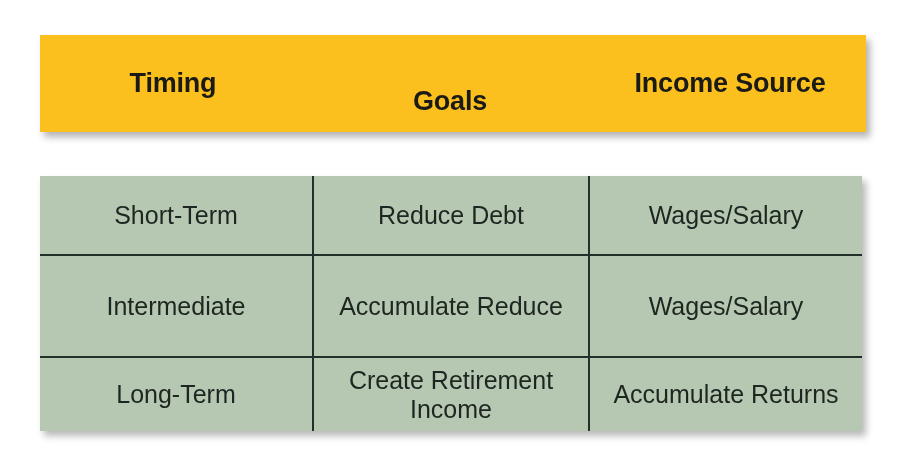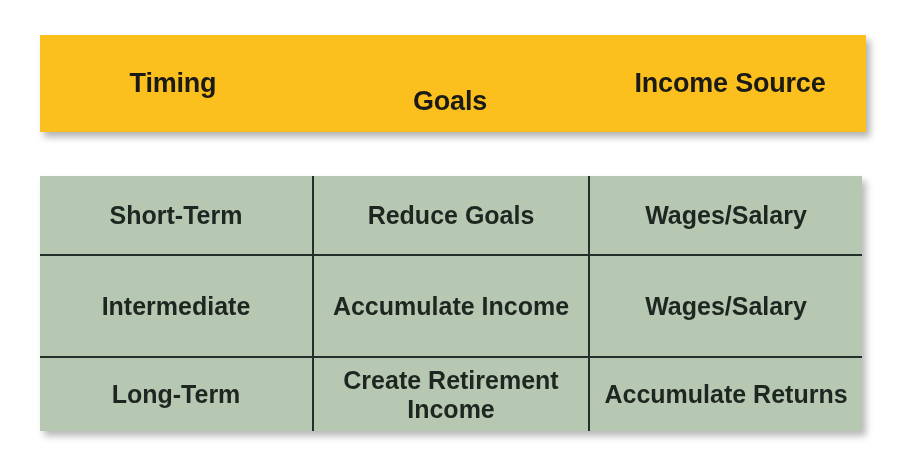--- a/index.html
+++ b/index.html
@@ -58,21 +58,20 @@
   #data-table {
     position: absolute;
     left: 40px;
     top: 176px;
     width: 822px;
     height: 251px;
     background: #be185d;
     box-shadow: 4px 5px 7px rgba(0,0,0,0.28);
     border-collapse: collapse;
     table-layout: fixed;
-    font-weight: bold;
   }
   #data-table tr { height: 79px; }
   #data-table tr.row-0 { height: 79px; }
   #data-table tr.row-1 { height: 102px; }
   #data-table tr.row-2 { height: 74px; }
 
   #data-table td {
     background: #b6c7b2;
     color: #1d2620;
     font-size: 25px;
@@ -116,32 +115,32 @@
       <col class="c0">
         <col class="c1">
         <col class="c2">
     </colgroup>
     <tbody>
       <tr class="row-0">
         <td class="col-0">
           <span class="cell-text">Short-Term</span>
         </td>
         <td class="col-1">
-          <span class="cell-text">Reduce Goals</span>
+          <span class="cell-text">Reduce Debt</span>
         </td>
         <td class="col-2">
           <span class="cell-text">Wages/Salary</span>
         </td>
       </tr>
       <tr class="row-1">
         <td class="col-0">
           <span class="cell-text">Intermediate</span>
         </td>
         <td class="col-1">
-          <span class="cell-text">Accumulate Income</span>
+          <span class="cell-text">Accumulate Reduce</span>
         </td>
         <td class="col-2">
           <span class="cell-text">Wages/Salary</span>
         </td>
       </tr>
       <tr class="row-2">
         <td class="col-0">
           <span class="cell-text">Long-Term</span>
         </td>
         <td class="col-1">

